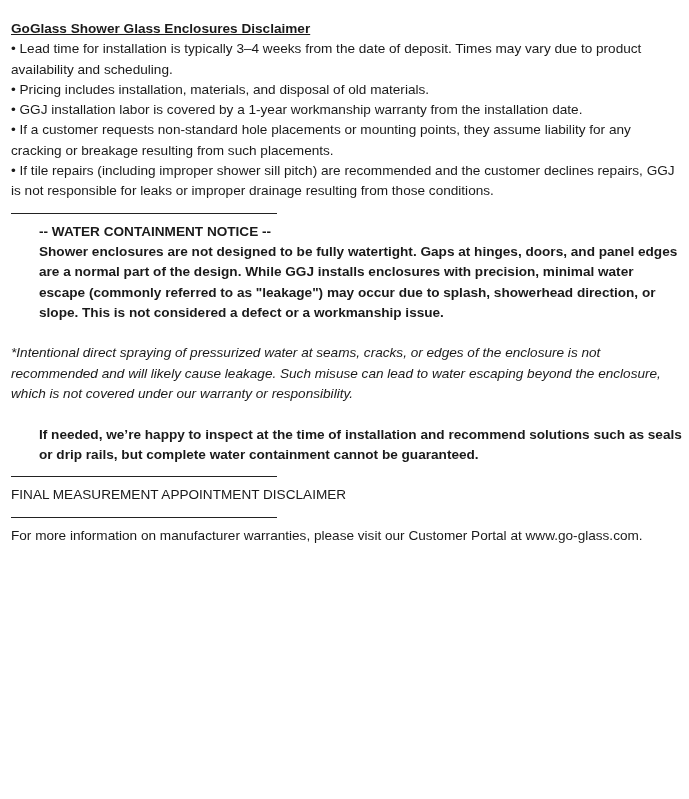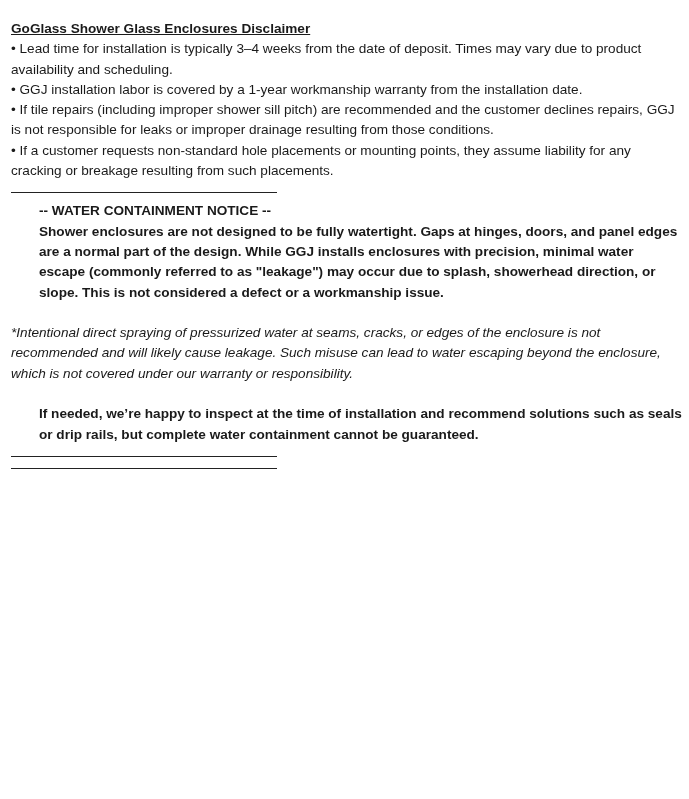--- a/index.html
+++ b/index.html
@@ -40,36 +40,39 @@
     .gap { height: 20.3px; }
   </style>
 </head>
 <body>
 
 <div class="doc">
   <p class="title">GoGlass Shower Glass Enclosures Disclaimer</p>
 
   <div>
     <p>• Lead time for installation is typically 3–4 weeks from the date of deposit. Times may vary due to product availability and scheduling.</p>
+    <p>• Pricing includes installation, materials, and disposal of old materials.</p>
     <p>• GGJ installation labor is covered by a 1-year workmanship warranty from the installation date.</p>
+    <p>• If a customer requests non-standard hole placements or mounting points, they assume liability for any cracking or breakage resulting from such placements.</p>
     <p>• If tile repairs (including improper shower sill pitch) are recommended and the customer declines repairs, GGJ is not responsible for leaks or improper drainage resulting from those conditions.</p>
-    <p>• If a customer requests non-standard hole placements or mounting points, they assume liability for any cracking or breakage resulting from such placements.</p>
   </div>
 
   <div class="sep"></div>
 
   <div>
     <p class="bold">-- WATER CONTAINMENT NOTICE --</p>
     <p class="bold">Shower enclosures are not designed to be fully watertight. Gaps at hinges, doors, and panel edges are a normal part of the design. While GGJ installs enclosures with precision, minimal water escape (commonly referred to as "leakage") may occur due to splash, showerhead direction, or slope. This is not considered a defect or a workmanship issue.</p>
     <div class="gap"></div>
     <p class="italic-bold">*Intentional direct spraying of pressurized water at seams, cracks, or edges of the enclosure is not recommended and will likely cause leakage. Such misuse can lead to water escaping beyond the enclosure, which is not covered under our warranty or responsibility.</p>
     <div class="gap"></div>
     <p class="bold">If needed, we’re happy to inspect at the time of installation and recommend solutions such as seals or drip rails, but complete water containment cannot be guaranteed.</p>
   </div>
 
   <div class="sep"></div>
 
   <div>
+    <p>FINAL MEASUREMENT APPOINTMENT DISCLAIMER</p>
   </div>
 
   <div class="sep"></div>
 
+  <p>For more information on manufacturer warranties, please visit our Customer Portal at www.go-glass.com.</p>
 </div>
 
 </body></html>

